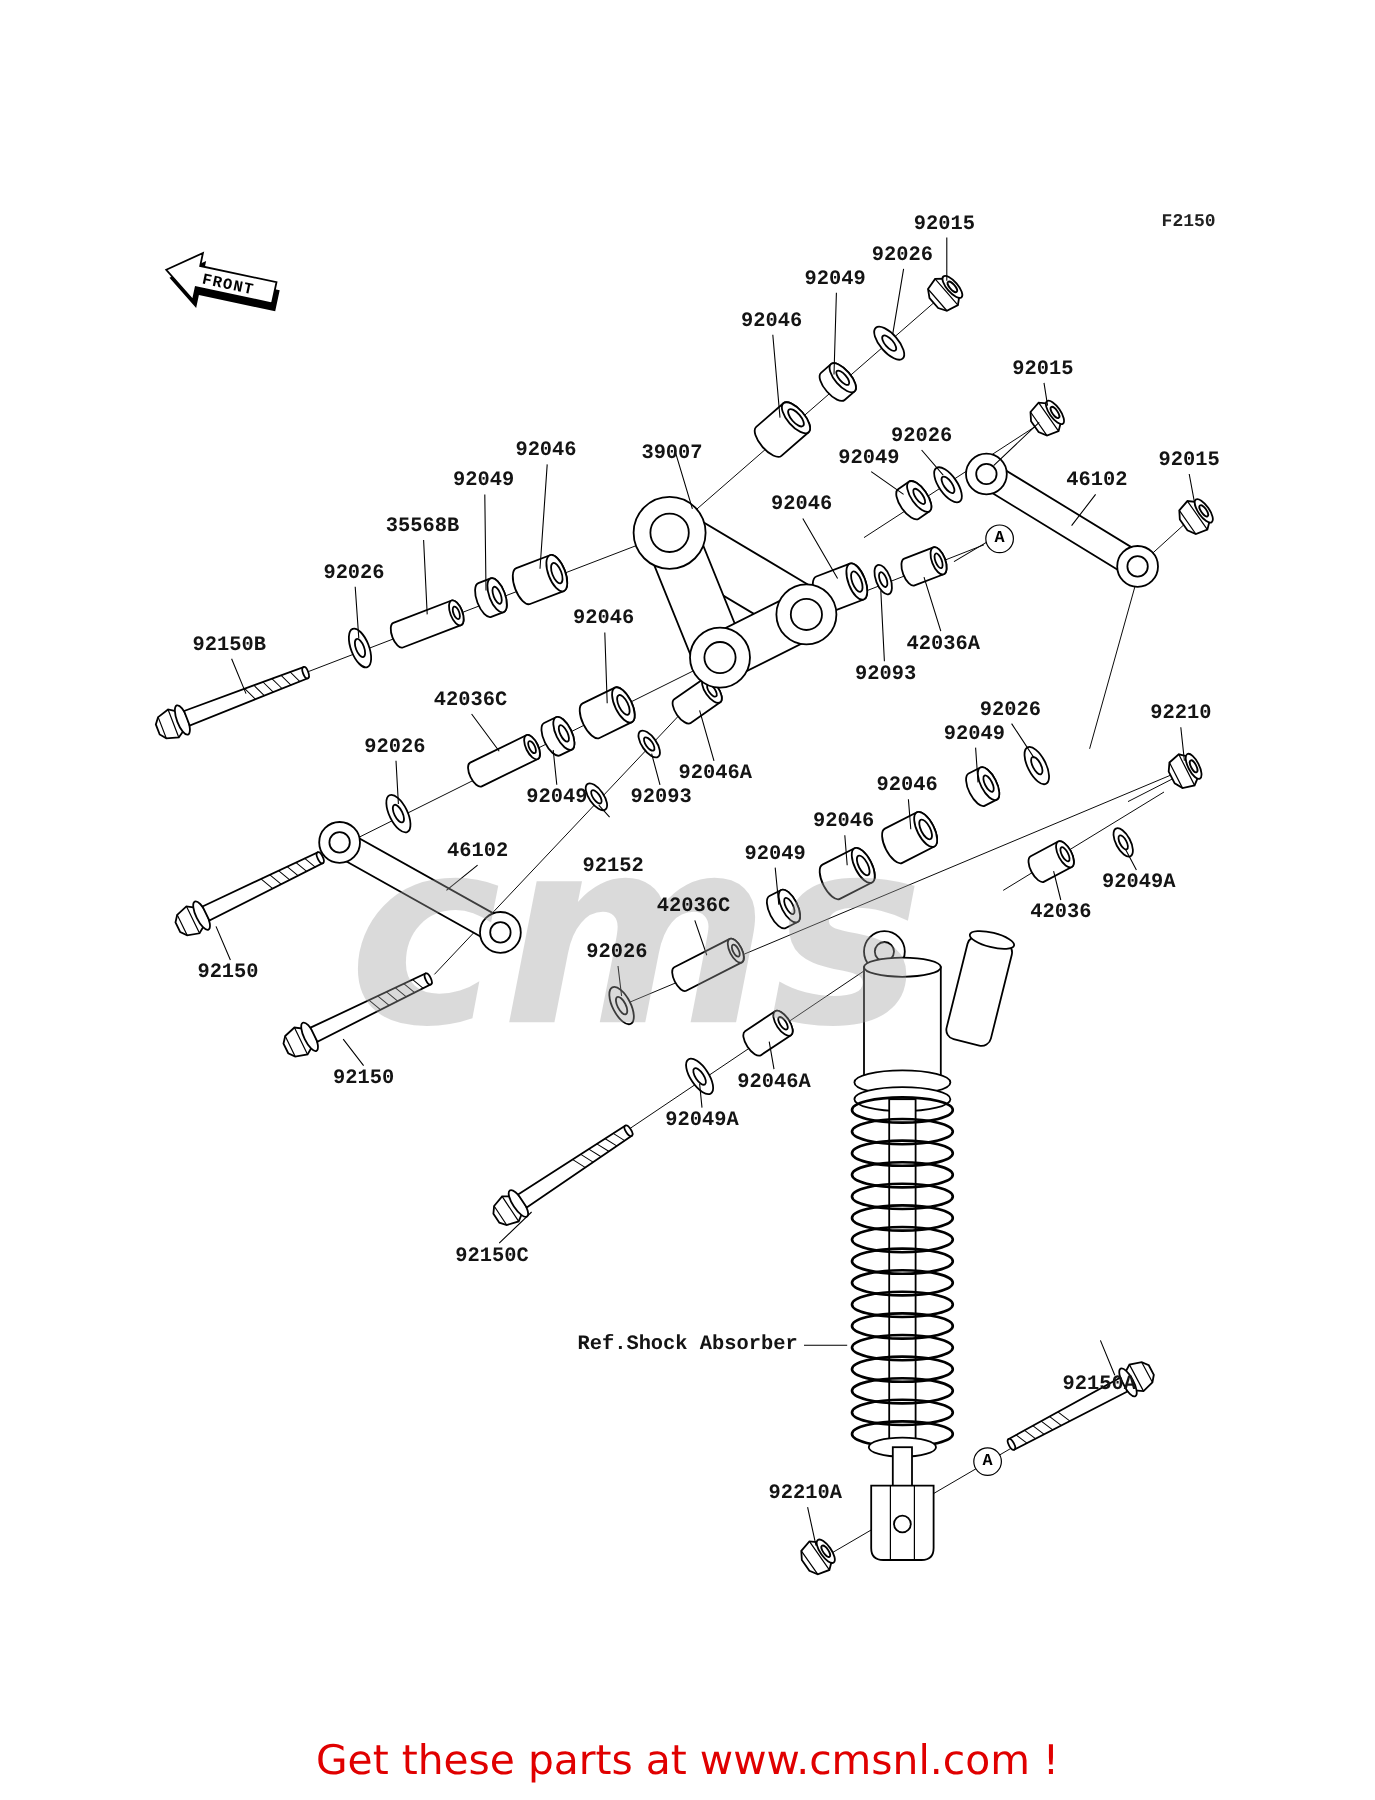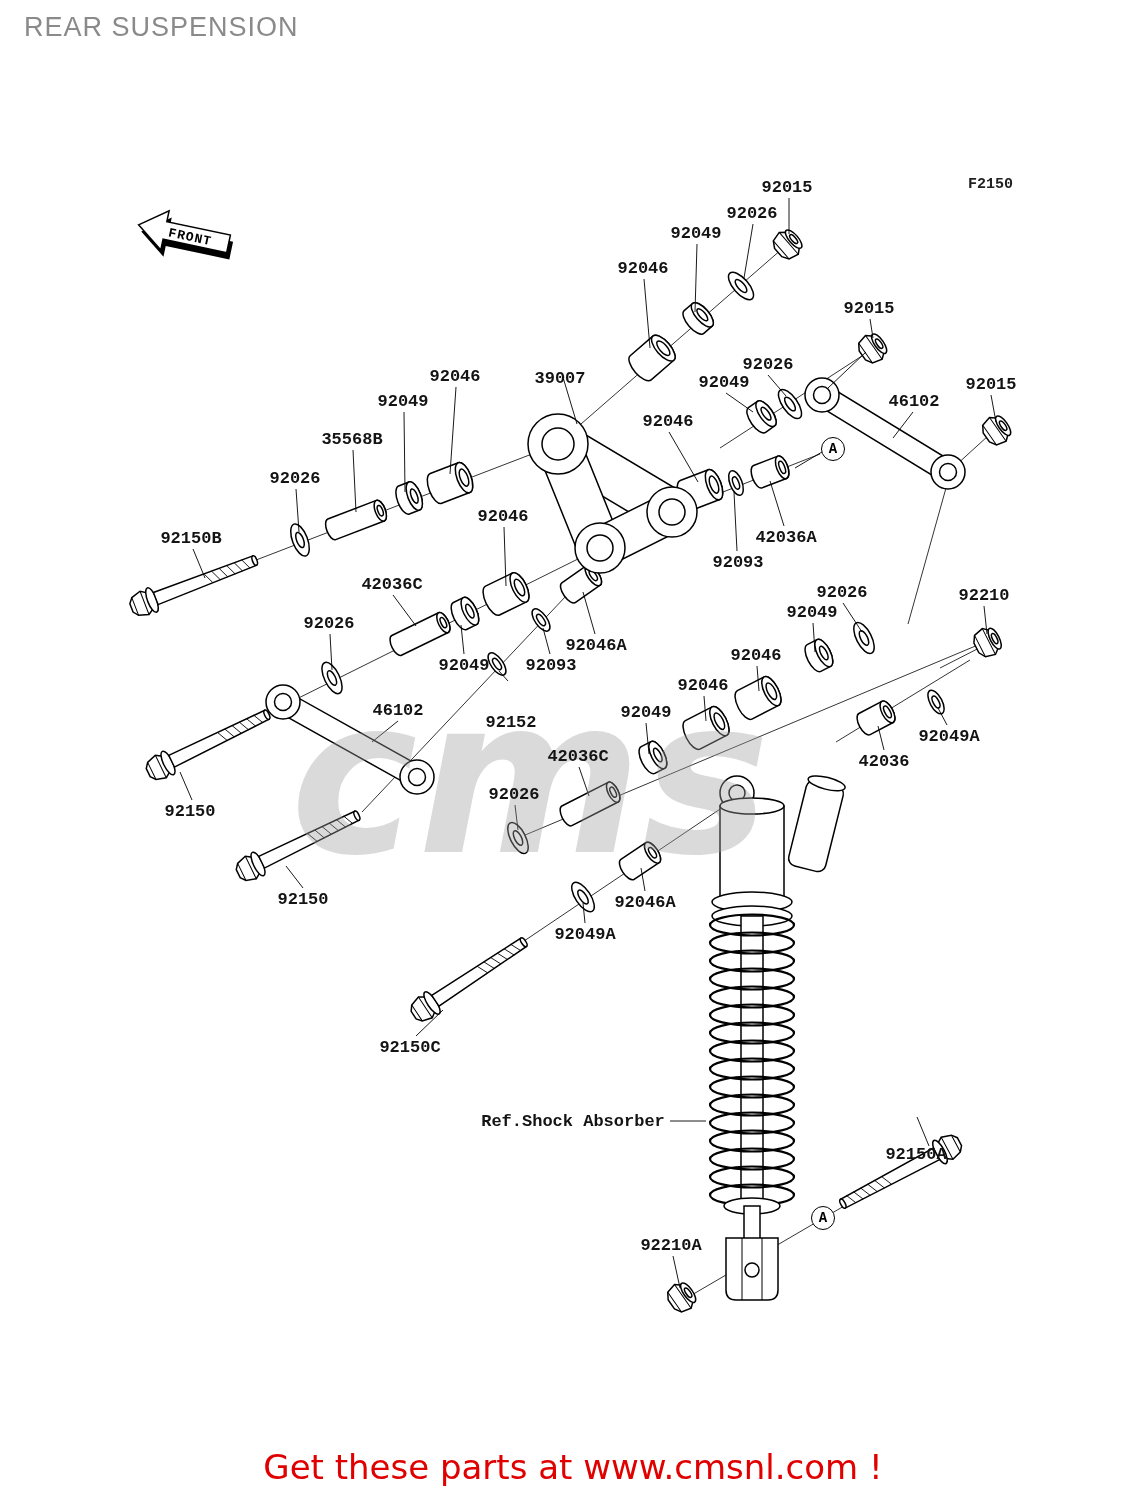--- a/index.html
+++ b/index.html
@@ -280,17 +280,16 @@
       <div class="part-label" style="left: 303px; top: 899px;">92150</div>
       <div class="part-label" style="left: 645px; top: 902px;">92046A</div>
       <div class="part-label" style="left: 585px; top: 934px;">92049A</div>
       <div class="part-label" style="left: 410px; top: 1047px;">92150C</div>
       <div class="part-label" style="left: 916px; top: 1106px; margin-top: 48px;">92150A</div>
       <div class="part-label" style="left: 671px; top: 1245px;">92210A</div>
       <div class="callout" style="left: 833px; top: 449px;">A</div>
       <div class="callout" style="left: 823px; top: 1218px;">A</div>
     </div>
 
-  <div class="page-title">REAR SUSPENSION</div>
   <div class="fig-code">F2150</div>
   <div class="ref-label">Ref.Shock Absorber</div>
   <div class="footer">Get these parts at www.cmsnl.com !</div>
 </div>
 
 </body></html>

